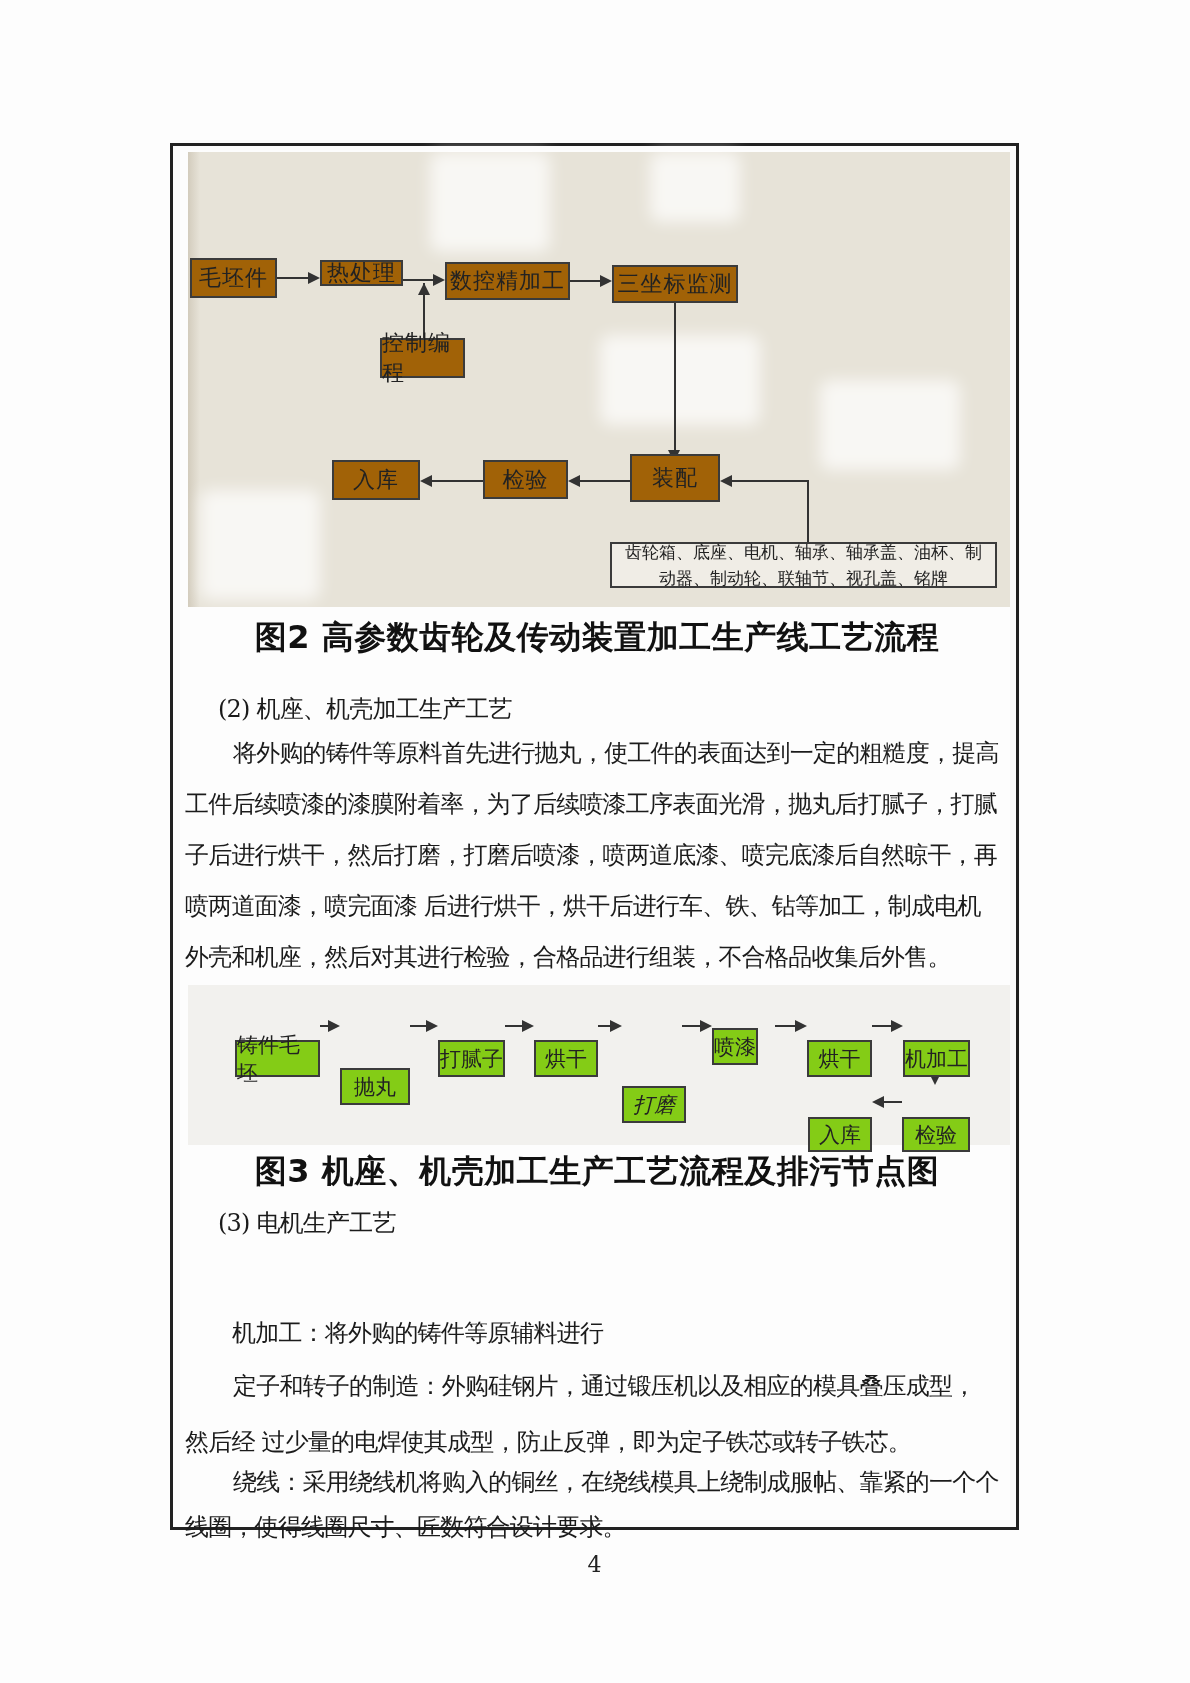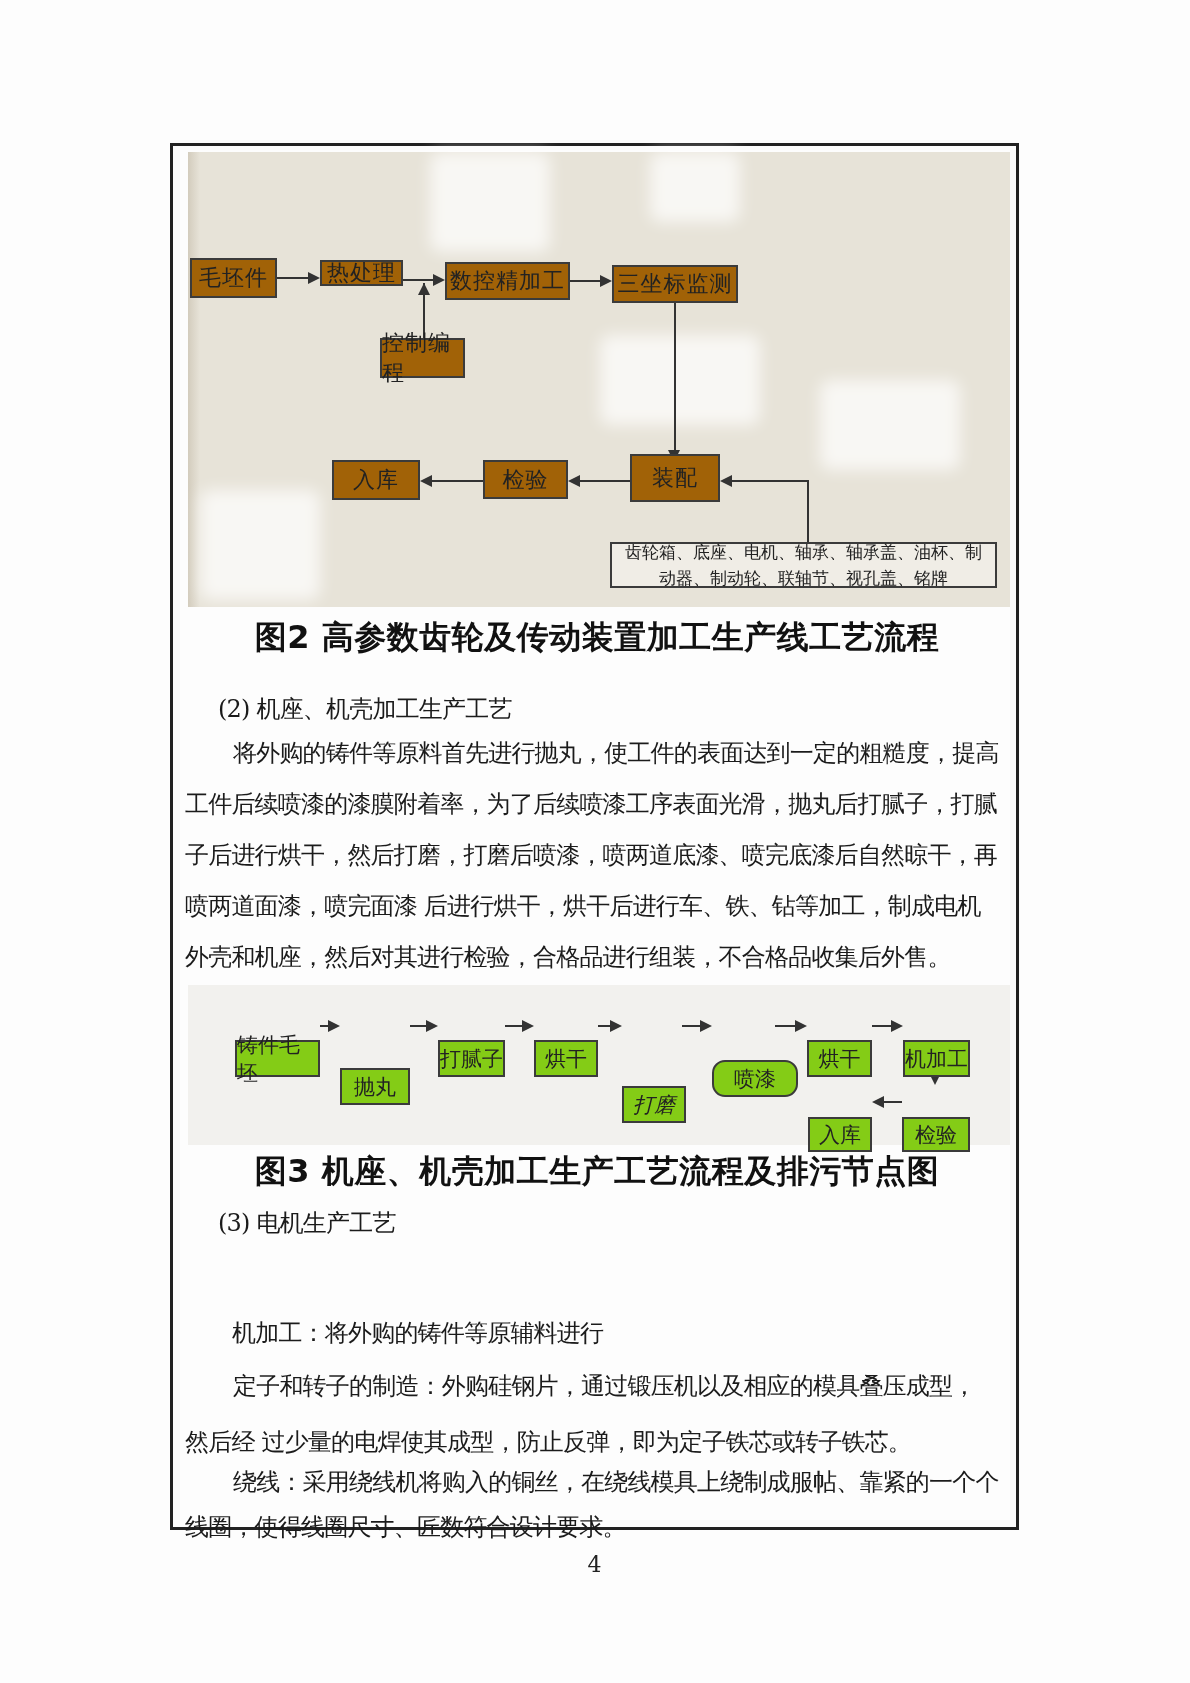--- a/index.html
+++ b/index.html
@@ -102,21 +102,21 @@
 喷两道面漆，喷完面漆 后进行烘干，烘干后进行车、铁、钻等加工，制成电机
 外壳和机座，然后对其进行检验，合格品进行组装，不合格品收集后外售。</div>
 
   <div class="scan f3"></div>
 
   <div class="fb f3box" style="left:235px;top:1008px;width:85px;height:37px;">铸件毛坯</div>
   <div class="fb f3box" style="left:340px;top:1036px;width:70px;height:37px;">抛丸</div>
   <div class="fb f3box" style="left:438px;top:1008px;width:67px;height:37px;">打腻子</div>
   <div class="fb f3box" style="left:534px;top:1008px;width:64px;height:37px;">烘干</div>
   <div class="fb f3box" style="left:622px;top:1054px;width:64px;height:37px;font-style:italic;">打磨</div>
-  <div class="fb f3box" style="left:712px;top:1028px;width:86px;height:37px;border-radius:13px;">喷漆</div>
+  <div class="fb f3box" style="left:712px;top:996px;width:46px;height:37px;">喷漆</div>
   <div class="fb f3box" style="left:807px;top:1008px;width:65px;height:37px;">烘干</div>
   <div class="fb f3box" style="left:903px;top:1008px;width:67px;height:37px;">机加工</div>
   <div class="fb f3box" style="left:808px;top:1085px;width:64px;height:35px;">入库</div>
   <div class="fb f3box" style="left:902px;top:1085px;width:68px;height:35px;">检验</div>
 
   <div class="ln" style="left:320px;top:1025px;width:10px;height:2px;"></div>
   <div class="ar" style="left:328px;top:1020px;"></div>
   <div class="ln" style="left:410px;top:1025px;width:16px;height:2px;"></div>
   <div class="ar" style="left:426px;top:1020px;"></div>
   <div class="ln" style="left:505px;top:1025px;width:17px;height:2px;"></div>

